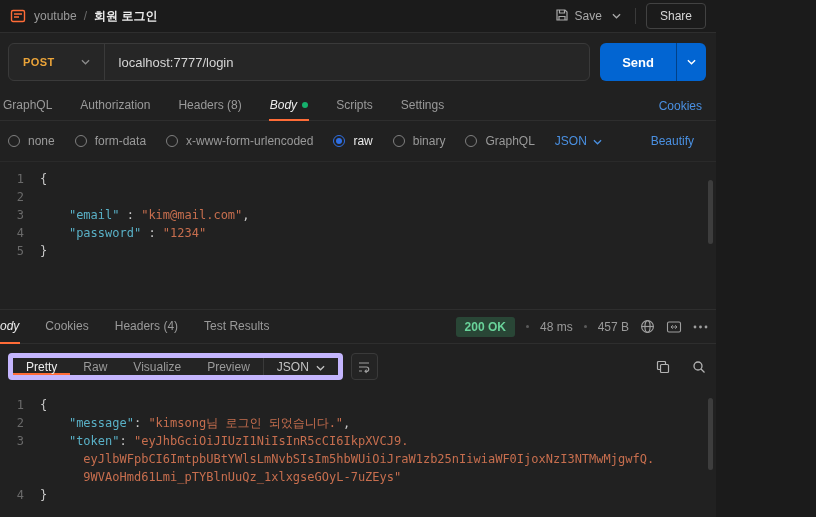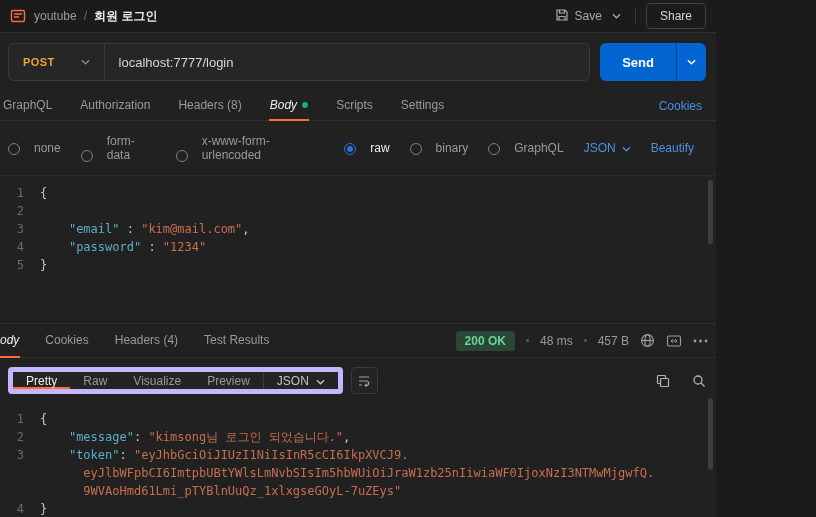--- a/index.html
+++ b/index.html
@@ -57,21 +57,21 @@
   .tab {
     display:flex; align-items:center; gap:5px; color:#9a9a9a; cursor:pointer;
     border-bottom:2px solid transparent; margin-bottom:-1px; padding:0 1px;
   }
   .tab.active { color:#ececec; border-bottom-color:#ff6c37;font-style:italic; }
   .dot-green { width:6px; height:6px; border-radius:50%; background:#15b06c; }
   .tabs .right-link { margin-left:auto; display:flex; align-items:center; padding-right:12px; }
   .link-blue { color:#4a90e2; cursor:pointer; }
   
   .opts-row { display:flex; align-items:center; gap:20px; padding:13px 8px; }
-  .opt { display:flex; align-items:flex-end; gap:14px; color:#9a9a9a; cursor:pointer; }
+  .opt { display:flex; align-items:center; gap:8px; color:#9a9a9a; cursor:pointer; }
   .radio { width:12px; height:12px; border-radius:50%; border:1.5px solid #7f7f7f; position:relative; flex:0 0 auto; }
   .opt.checked .radio { border-color:#2f6fe4; }
   .opt.checked .radio::after {
     content:""; position:absolute; inset:2px; border-radius:50%; background:#2f6fe4;
   }
   .opt.checked .opt-label { color:#ececec; }
   .lang-select { display:flex; align-items:center; gap:6px; color:#4a90e2; cursor:pointer; }
   .opts-row .beautify { margin-left:auto; padding-right:14px; }
   
   .editor {

